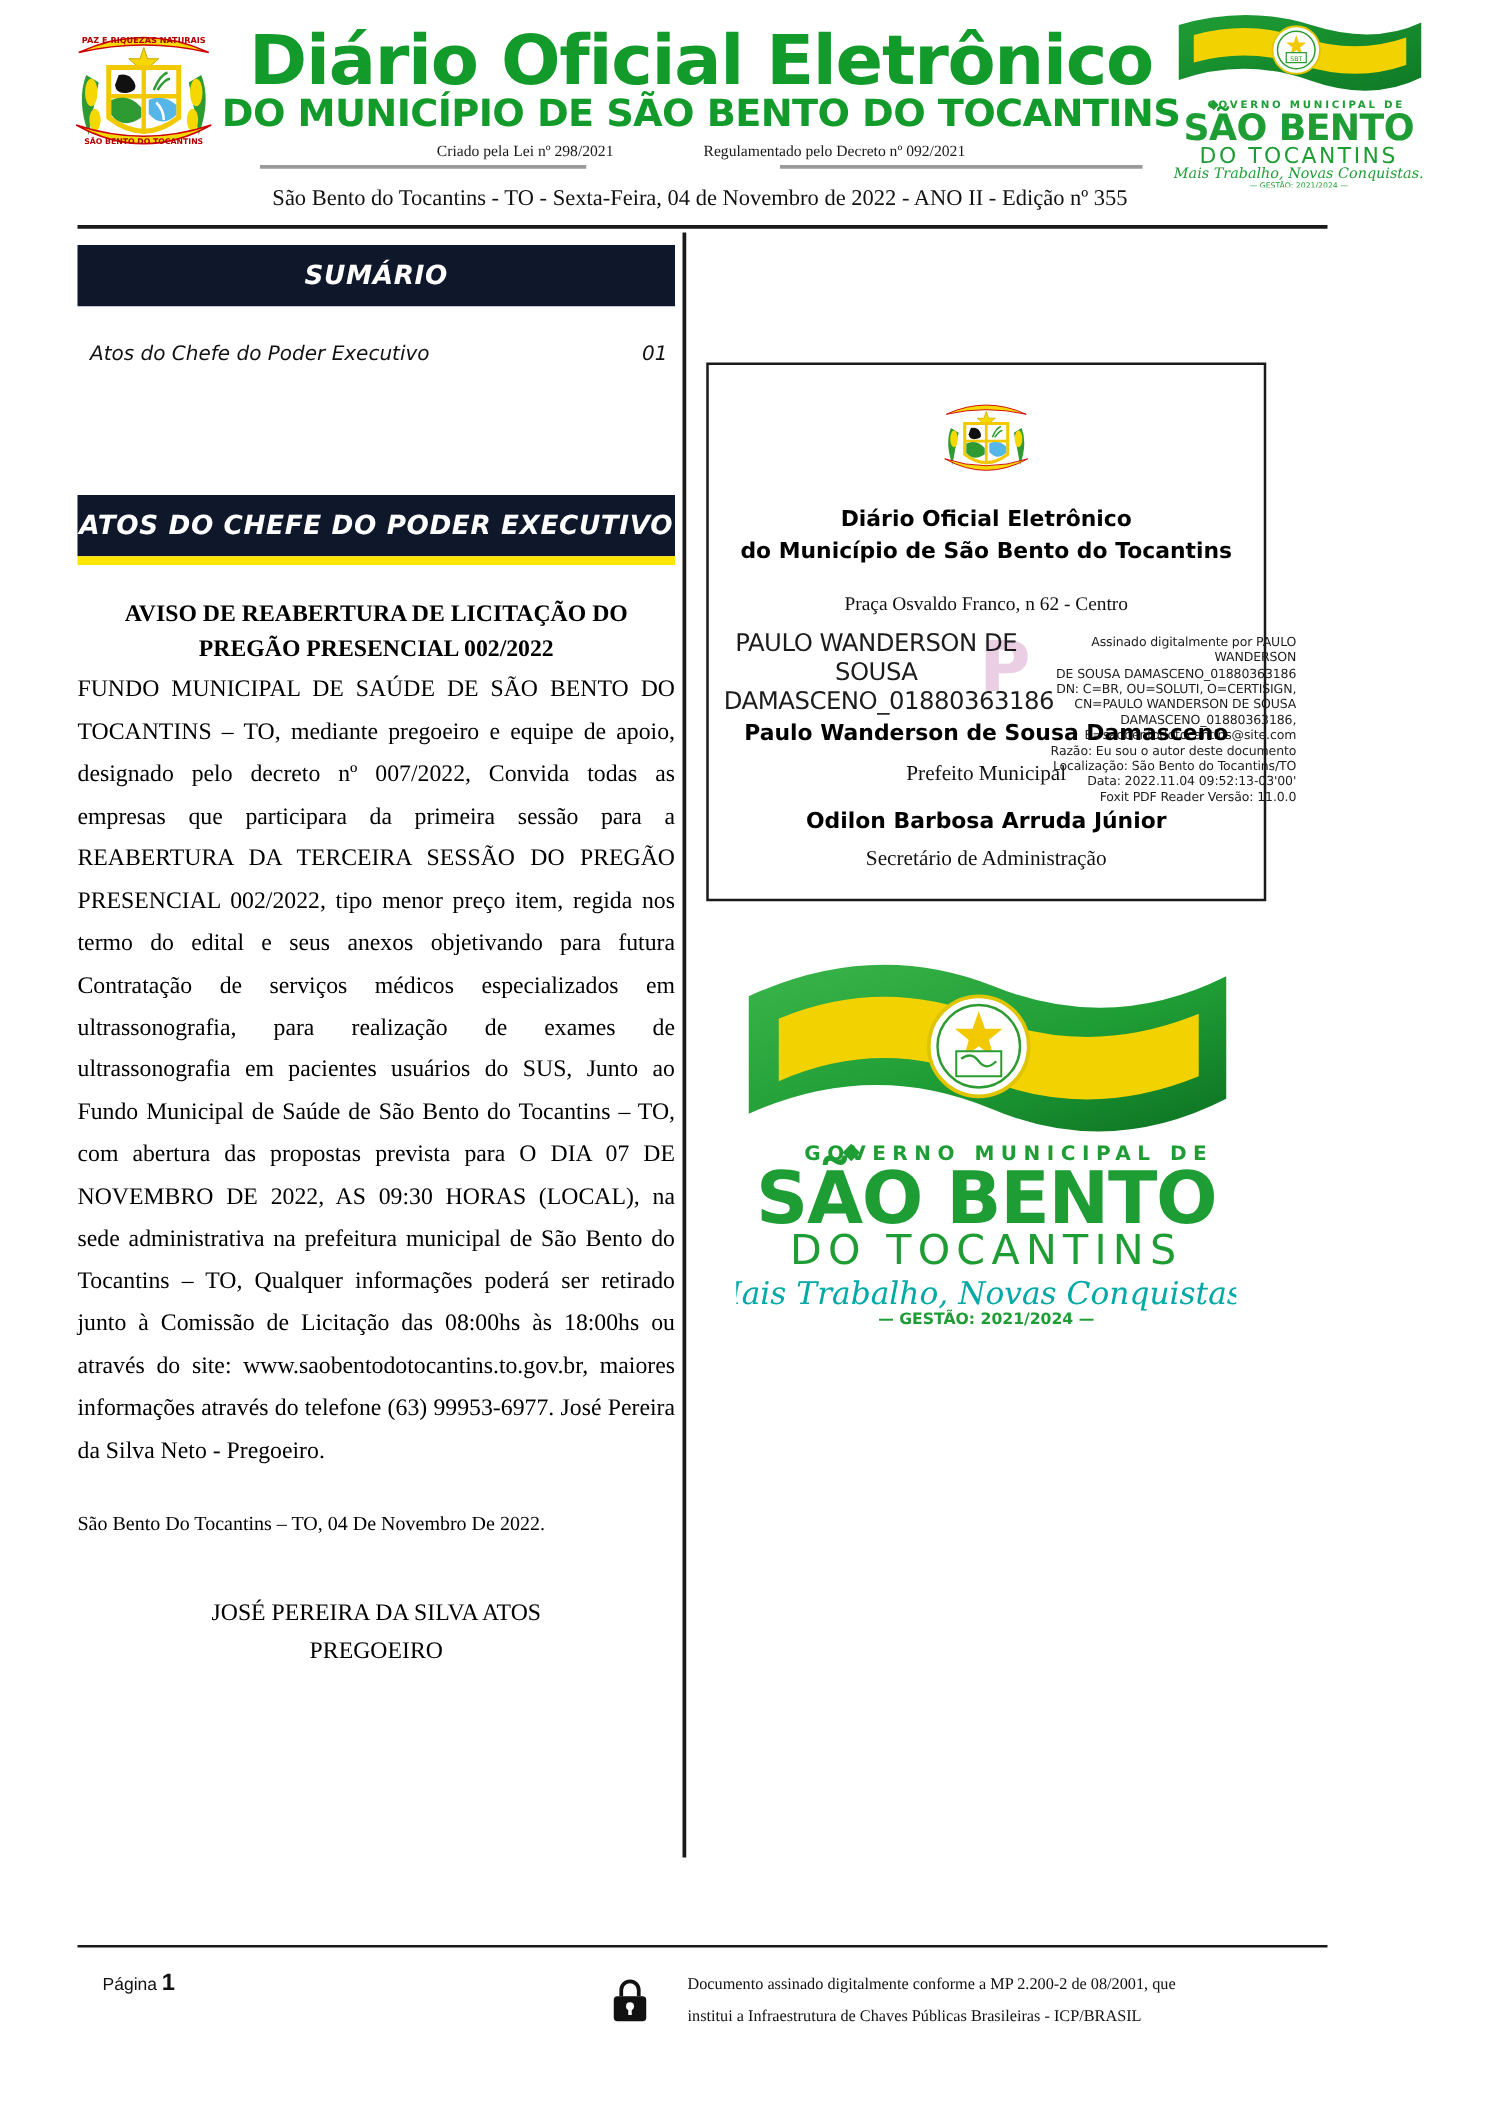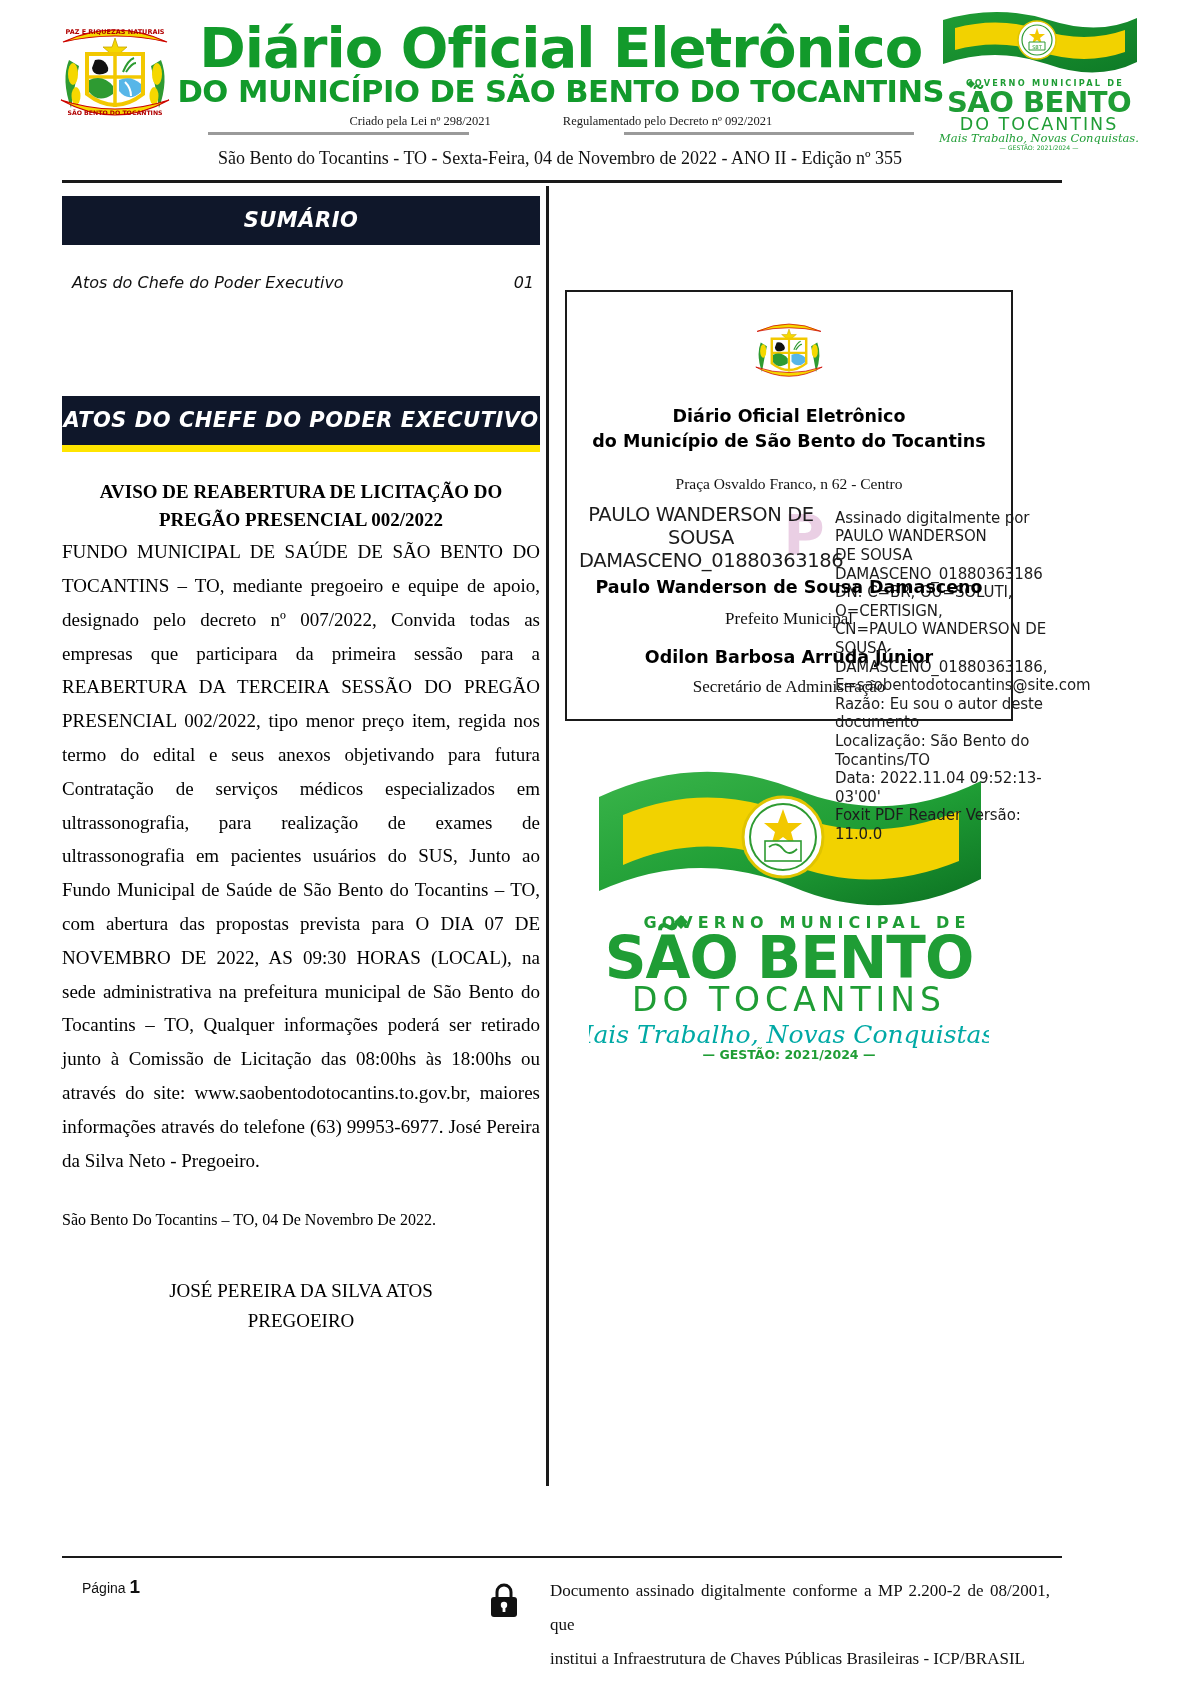--- a/index.html
+++ b/index.html
@@ -247,26 +247,25 @@
     color: #1c1c1c;
     text-align: center;
     letter-spacing: -0.4px;
   }
   .sig-stamp-details {
     position: absolute;
     left: 226px;
     top: 10px;
     width: 228px;
     font-family: "DejaVu Sans", sans-serif;
-    font-size: 15px;
+    font-size: 10px;
     line-height: 1.24;
     color: #1c1c1c;
-    text-align: left;
+    text-align: right;
     letter-spacing: -0.1px;
-    margin-left: 26px;
   }
   .sig-watermark {
     position: absolute;
     left: 176px;
     top: 14px;
     width: 90px;
     height: 74px;
     color: #D9A8CE;
     font-family: "DejaVu Sans", sans-serif;
     font-weight: bold;
@@ -340,21 +339,21 @@
     top: 14px;
     width: 34px;
     height: 40px;
   }
   .footer-text {
     position: absolute;
     left: 488px;
     top: 8px;
     width: 500px;
     font-family: "Liberation Serif", serif;
-    font-size: 17px;
+    font-size: 13px;
     line-height: 2.0;
     color: #111111;
     text-align: justify;
   }
 </style>
 </head>
 <body>
 
 <div class="page">
 

